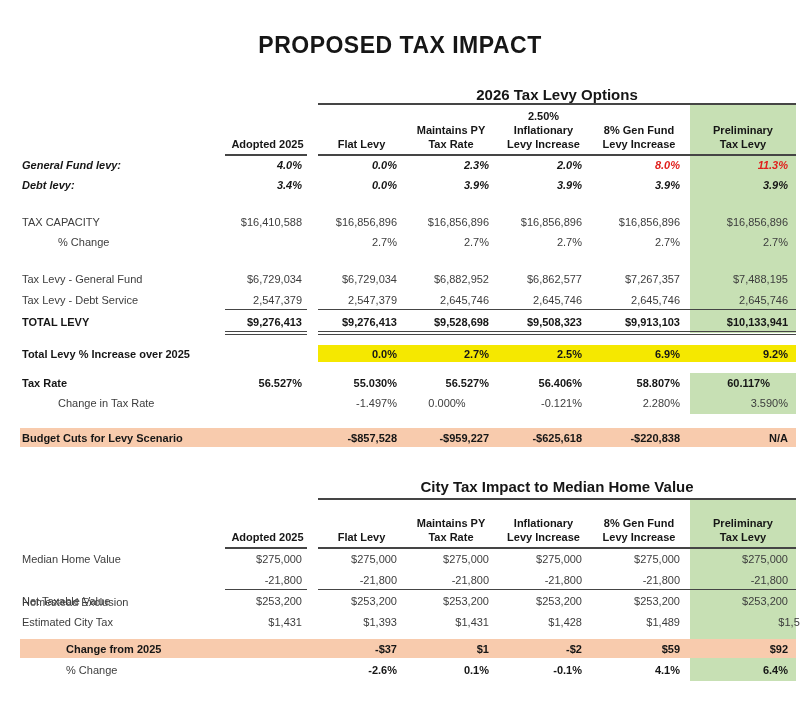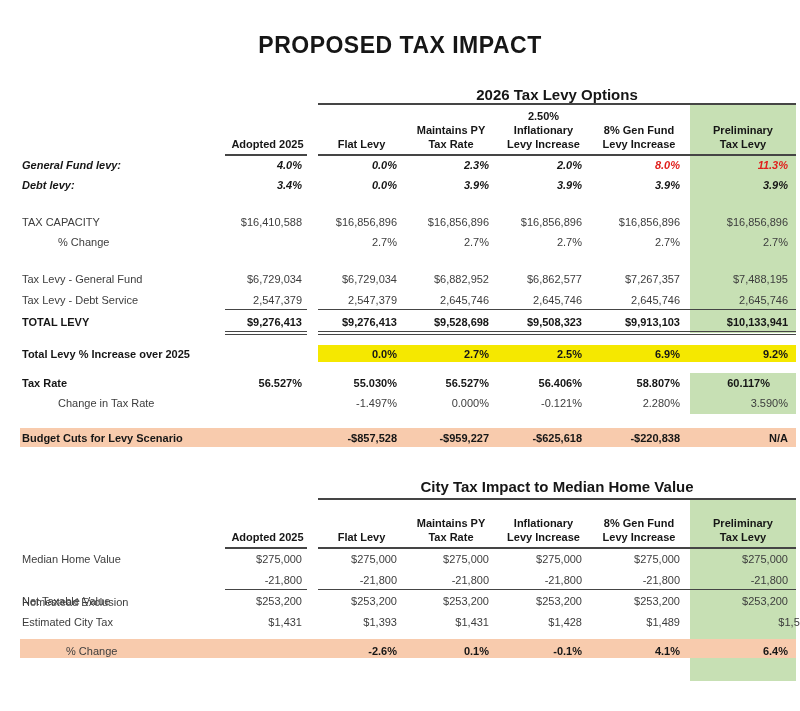--- a/index.html
+++ b/index.html
@@ -190,21 +190,21 @@
         <div class="cell val b" style="width: 93px;">56.406%</div>
         <div class="cell val b" style="width: 98px;">58.807%</div>
         <div class="cell" style="width: 2px;"></div>
         <div class="cell val b" style="width: 88px;">60.117%</div>
       </div>
       <div class="trow" style="height: 20px;">
         <div class="cell lbl ind" style="width: 205px;">Change in Tax Rate</div>
         <div class="cell val" style="width: 85px;"></div>
         <div class="cell" style="width: 8px;"></div>
         <div class="cell val" style="width: 87px; text-align: right;">-1.497%</div>
-        <div class="cell val" style="width: 92px;">0.000%</div>
+        <div class="cell val" style="width: 92px; text-align: center;">0.000%</div>
         <div class="cell val" style="width: 93px;">-0.121%</div>
         <div class="cell val" style="width: 98px;">2.280%</div>
         <div class="cell" style="width: 2px;"></div>
         <div class="cell val" style="width: 106px;">3.590%</div>
       </div>
       <div class="trow" style="height: 15px;"></div>
       <div class="trow" style="height: 19px;">
         <div class="cell lbl b" style="width: 205px;">Budget Cuts for Levy Scenario</div>
         <div class="cell val b" style="width: 85px;"></div>
         <div class="cell" style="width: 8px;"></div>
@@ -296,20 +296,31 @@
         <div class="cell val" style="width: 85px;">$1,431</div>
         <div class="cell" style="width: 8px;"></div>
         <div class="cell val" style="width: 87px;">$1,393</div>
         <div class="cell val" style="width: 92px;">$1,431</div>
         <div class="cell val" style="width: 93px;">$1,428</div>
         <div class="cell val" style="width: 98px;">$1,489</div>
         <div class="cell" style="width: 2px;"></div>
         <div class="cell val" style="width: 130px; padding-left: 46px;">$1,522</div>
       </div>
       <div class="trow" style="height: 7px;"></div>
+      <div class="trow" style="height: 19px;">
+        <div class="cell lbl b ind2" style="width: 205px;">Change from 2025</div>
+        <div class="cell val b" style="width: 85px;"></div>
+        <div class="cell" style="width: 8px;"></div>
+        <div class="cell val b" style="width: 87px;">-$37</div>
+        <div class="cell val b" style="width: 92px;">$1</div>
+        <div class="cell val b" style="width: 93px;">-$2</div>
+        <div class="cell val b" style="width: 98px;">$59</div>
+        <div class="cell" style="width: 2px;"></div>
+        <div class="cell val b" style="width: 106px;">$92</div>
+      </div>
       <div class="trow" style="height: 23px;">
         <div class="cell lbl ind2" style="width: 205px;">% Change</div>
         <div class="cell val b" style="width: 85px;"></div>
         <div class="cell" style="width: 8px;"></div>
         <div class="cell val b" style="width: 87px;">-2.6%</div>
         <div class="cell val b" style="width: 92px;">0.1%</div>
         <div class="cell val b" style="width: 93px;">-0.1%</div>
         <div class="cell val b" style="width: 98px;">4.1%</div>
         <div class="cell" style="width: 2px;"></div>
         <div class="cell val b" style="width: 106px;">6.4%</div>

